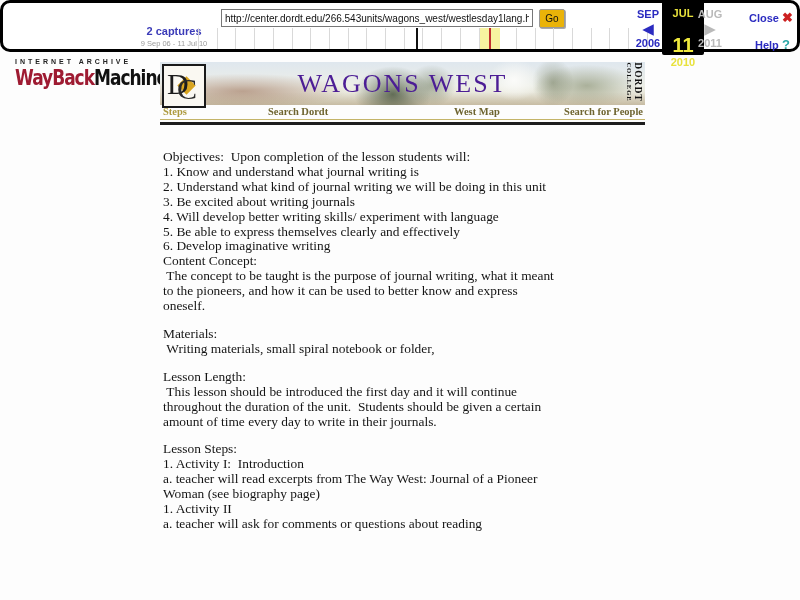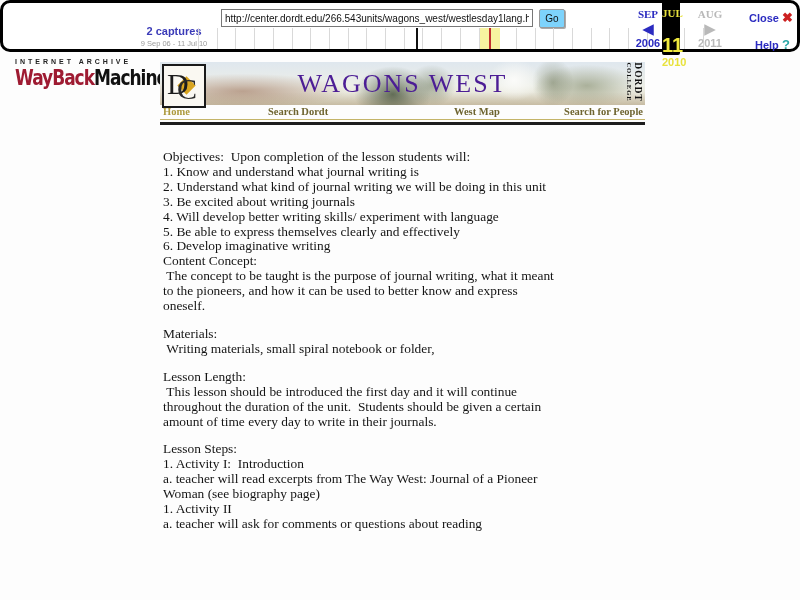--- a/index.html
+++ b/index.html
@@ -21,38 +21,38 @@
   .wb-machine { color:#111; }
 
   .wb-captures { position:absolute; left:136px; top:22px; width:70px; text-align:center; }
   .wb-captures-count { font-size:11px; font-weight:bold; color:#3b3bb8; cursor:pointer; }
   .wb-captures-range { font-size:7.5px; color:#9a9a9a; margin-top:2px; white-space:nowrap; }
 
   .wb-url { position:absolute; left:218px; top:6px; width:312px; height:18px;
     border:1px solid #777; font-size:10px; padding:0 3px; color:#111;
     font-family:"Liberation Sans", sans-serif; }
   .wb-go { position:absolute; left:536px; top:6px; width:26px; height:19px;
-    font-size:10px; background:#7dd3fc; border:1px solid #999;
+    font-size:10px; background:#eab308; border:1px solid #999;
     border-radius:2px; box-shadow:1px 1px 0 #aaa; color:#111; text-align:center; line-height:17px; cursor:pointer; }
 
   .wb-timeline { position:absolute; left:195px; top:25px; width:512px; height:21px; }
   .tick { position:absolute; top:0; width:1px; height:21px; background:#d9d9d9; }
   .wb-capture-first { position:absolute; left:218px; top:0; width:2px; height:21px; background:#111; cursor:pointer; }
   .wb-capture-hl { position:absolute; left:282px; top:0; width:20px; height:21px; background:#f7f3a0; cursor:pointer; }
   .wb-capture-cur { position:absolute; left:9px; top:0; width:2px; height:21px; background:#c23030; }
 
   .wb-col { position:absolute; top:0; height:52px; width:34px; text-align:center; }
   .wb-col-prev { left:628px; color:#2b2bc0; }
   .wb-col-next { left:690px; color:#b9b9b9; }
-  .wb-month { font-size:11px; font-weight:bold; margin-top:5px;font-family:Liberation Serif, serif; }
+  .wb-month { font-size:11px; font-weight:bold; margin-top:5px; }
   .wb-arrow { font-size:15px; line-height:15px; margin-top:1px; cursor:pointer; }
   .wb-arrow.disabled { cursor:default; }
   .wb-year { font-size:11px; font-weight:bold; margin-top:1px; }
 
-  .wb-current { position:absolute; left:659px; top:0; width:18px; height:52px;
+  .wb-current { position:absolute; left:659px; top:0; width:42px; height:52px;
     background:#000; color:#e8e23c; text-align:center; border-radius:0 0 2px 2px; }
   .wb-current .wb-month { margin-top:4px; color:#e8e23c; }
   .wb-day { font-size:20px; font-weight:bold; line-height:20px; margin-top:16px; color:#f0ea3e; }
   .wb-current .wb-year { color:#e8e23c; }
 
   .wb-close { position:absolute; left:746px; top:7px; font-size:11px; font-weight:bold; color:#2b2bc0; cursor:pointer; white-space:nowrap; }
   .wb-close-x { color:#cc2020; font-size:13px; font-weight:bold; }
   .wb-help { position:absolute; left:752px; top:34px; font-size:11px; font-weight:bold; color:#2b2bc0; cursor:pointer; white-space:nowrap; }
   .wb-help-q { color:#2ba8a8; font-size:13px; font-weight:bold; }
 
@@ -190,21 +190,21 @@
       <div class="dc-letter dc-d">D</div>
       <div class="dc-letter dc-c">C</div>
     </div>
 
     <div class="college">
       <div class="college-l1">DORDT</div>
       <div class="college-l2">COLLEGE</div>
     </div>
 
     <div class="banner-nav">
-      <span class="nav-link nav-home">Home</span>
+      <span class="nav-link nav-home">Steps</span>
       <span class="nav-link nav-search-dordt">Search Dordt</span>
       <span class="nav-link nav-site-map">West Map</span>
       <span class="nav-link nav-search-people">Search for People</span>
     </div>
     <div class="nav-underline"></div>
     <div class="banner-rule"></div>
   </div>
 
   <div class="doc">
     <p>Objectives:  Upon completion of the lesson students will:

